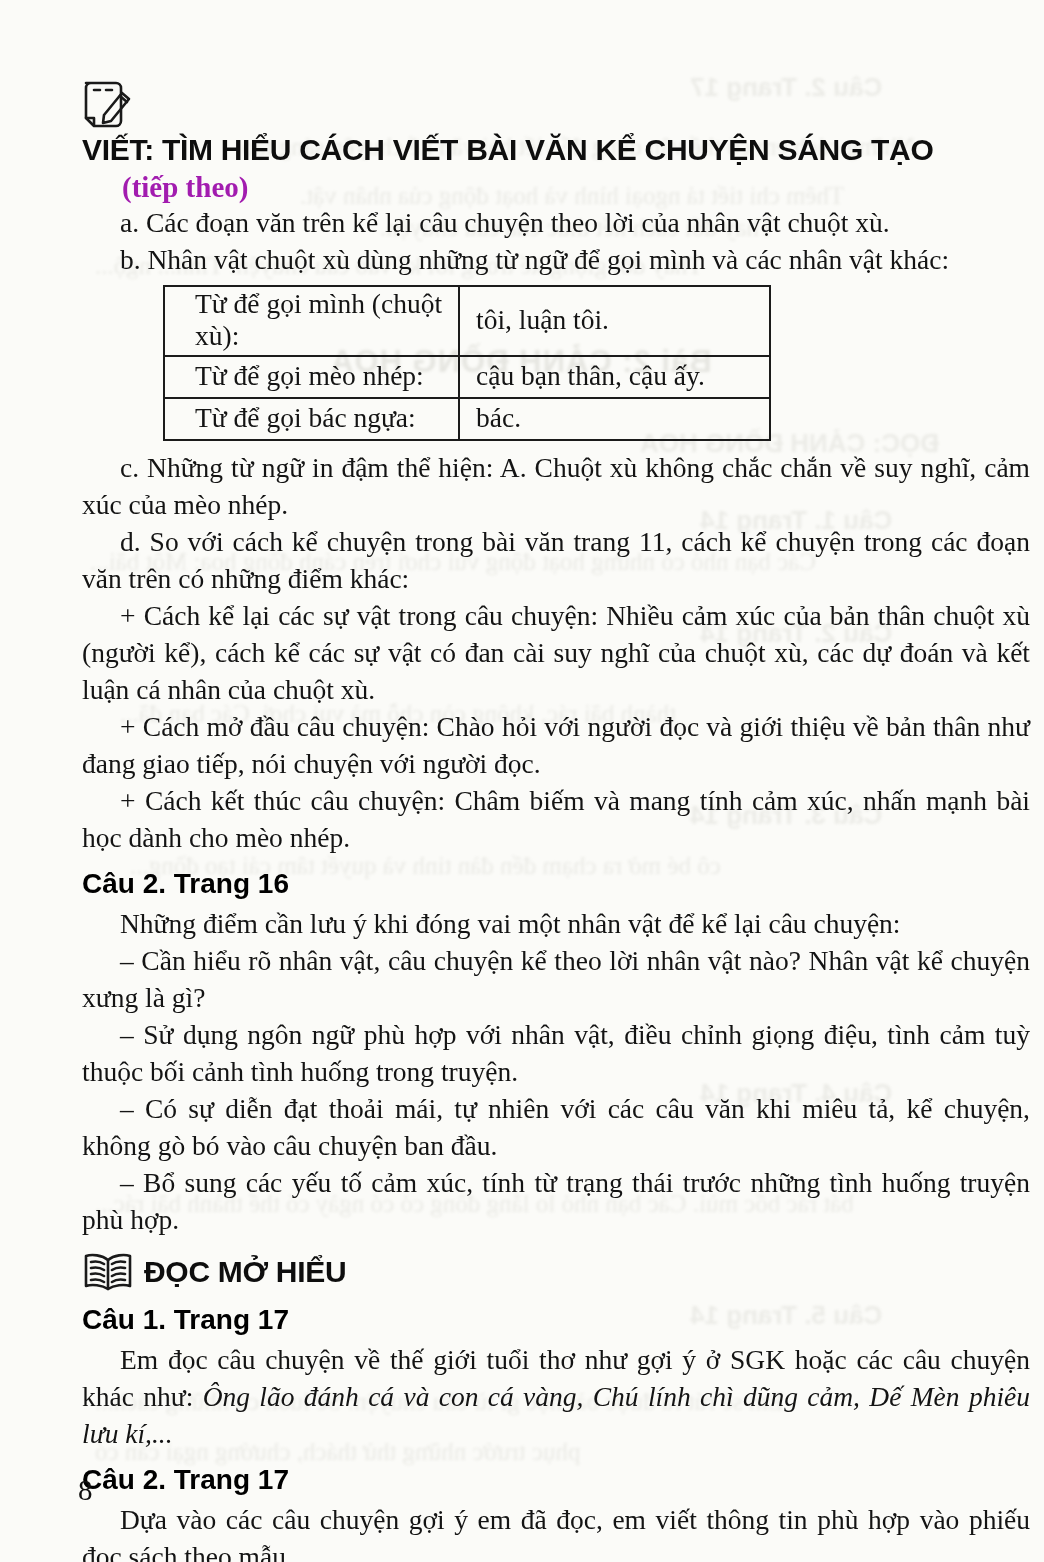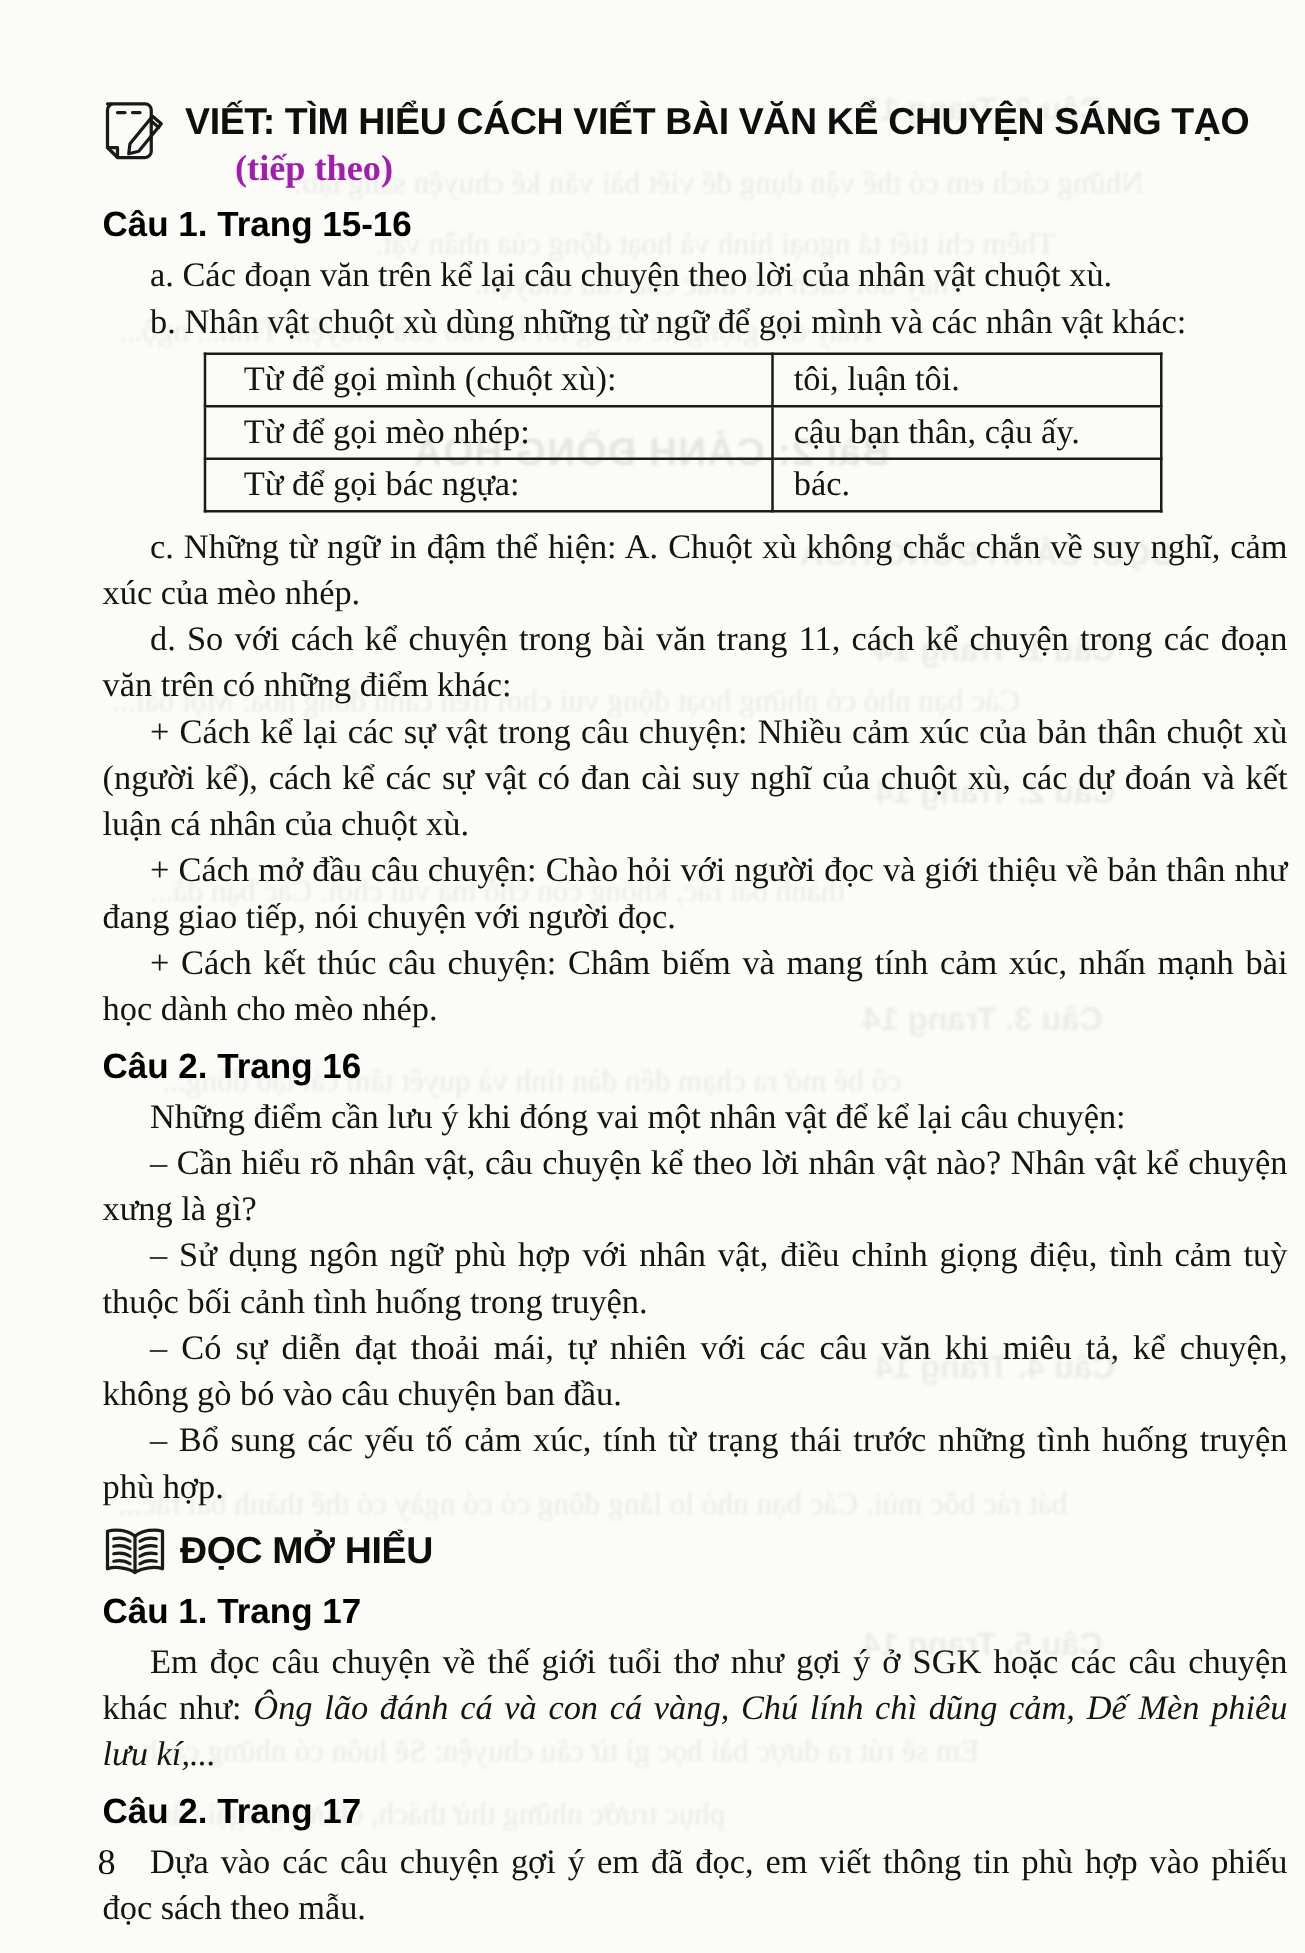--- a/index.html
+++ b/index.html
@@ -20,42 +20,42 @@
     filter:blur(1.4px);
     opacity:0.12;
     color:#70705f;
     white-space:nowrap;
     font-size:25px;
   }
   .ghost.h{font-family:"Liberation Sans",sans-serif;font-weight:bold;font-size:26px;opacity:0.11;}
   .ghost.big{font-family:"Liberation Sans",sans-serif;font-weight:bold;font-size:31px;opacity:0.15;letter-spacing:1px;}
   
   .content{position:absolute;left:82px;top:0;width:948px;z-index:1;}
-  .title-row{display:flex;align-items:flex-start;margin-top:78px;}
+  .title-row{display:flex;align-items:flex-start;margin-top:78px;flex-direction:column;}
   .title-icon{flex:0 0 auto;width:54px;height:52px;margin-right:12px;margin-top:0;}
   .title-text{
     flex:1;text-align:center;
     font-family:"Liberation Sans",sans-serif;
     font-weight:bold;font-size:30px;line-height:1.3;
     letter-spacing:-0.3px;color:#0e0e0e;
   }
   .subtitle{
     text-align:left;font-family:Liberation Serif, serif;
     font-weight:bold;font-size:29px;margin:2px 0 0 40px;color:#a21caf;
   }
   .q-heading{
     font-family:"Liberation Sans",sans-serif;font-weight:bold;
     font-size:28px;color:#000;margin:12px 0 5px 0;
   }
   .para{
     font-size:27.5px;line-height:37px;text-align:justify;
     text-indent:38px;margin:0;
   }
   .ans-table{
-    border-collapse:collapse;margin:7px 0 8px 81px;width:767px;
+    border-collapse:collapse;margin:7px 0 8px 81px;width:608px;
   }
   .ans-table td{
     border:2px solid #1b1b1b;font-size:27.5px;
     height:36px;padding:1px 6px 3px 30px;color:#141414;
   }
   .ans-table td.val{width:287px;padding-left:16px;}
   .dmr-row{display:flex;align-items:center;margin:14px 0 2px 0;}
   .book-icon{flex:0 0 auto;width:52px;height:40px;margin-right:10px;}
   .dmr-title{
     font-family:"Liberation Sans",sans-serif;font-weight:bold;
@@ -104,21 +104,20 @@
           <path class="st" d="M22 37 l18 -22 7 6 -18 22 -8 2 z"></path>
           <path class="st" d="M38 18 l7 6"></path>
         </svg>
       </span>
       <div>
         <div class="title-text">VIẾT: TÌM HIỂU CÁCH VIẾT BÀI VĂN KỂ CHUYỆN SÁNG TẠO</div>
         <div class="subtitle">(tiếp theo)</div>
       </div>
     </div>
 
-    <div class="q-heading">Câu 1. Trang 15-16</div>
     <p class="para">a. Các đoạn văn trên kể lại câu chuyện theo lời của nhân vật chuột xù.</p>
     <p class="para">b. Nhân vật chuột xù dùng những từ ngữ để gọi mình và các nhân vật khác:</p>
 
     <table class="ans-table">
       <tbody>
         <tr>
           <td>Từ để gọi mình (chuột xù):</td>
           <td class="val">tôi, luận tôi.</td>
         </tr>
         <tr>

